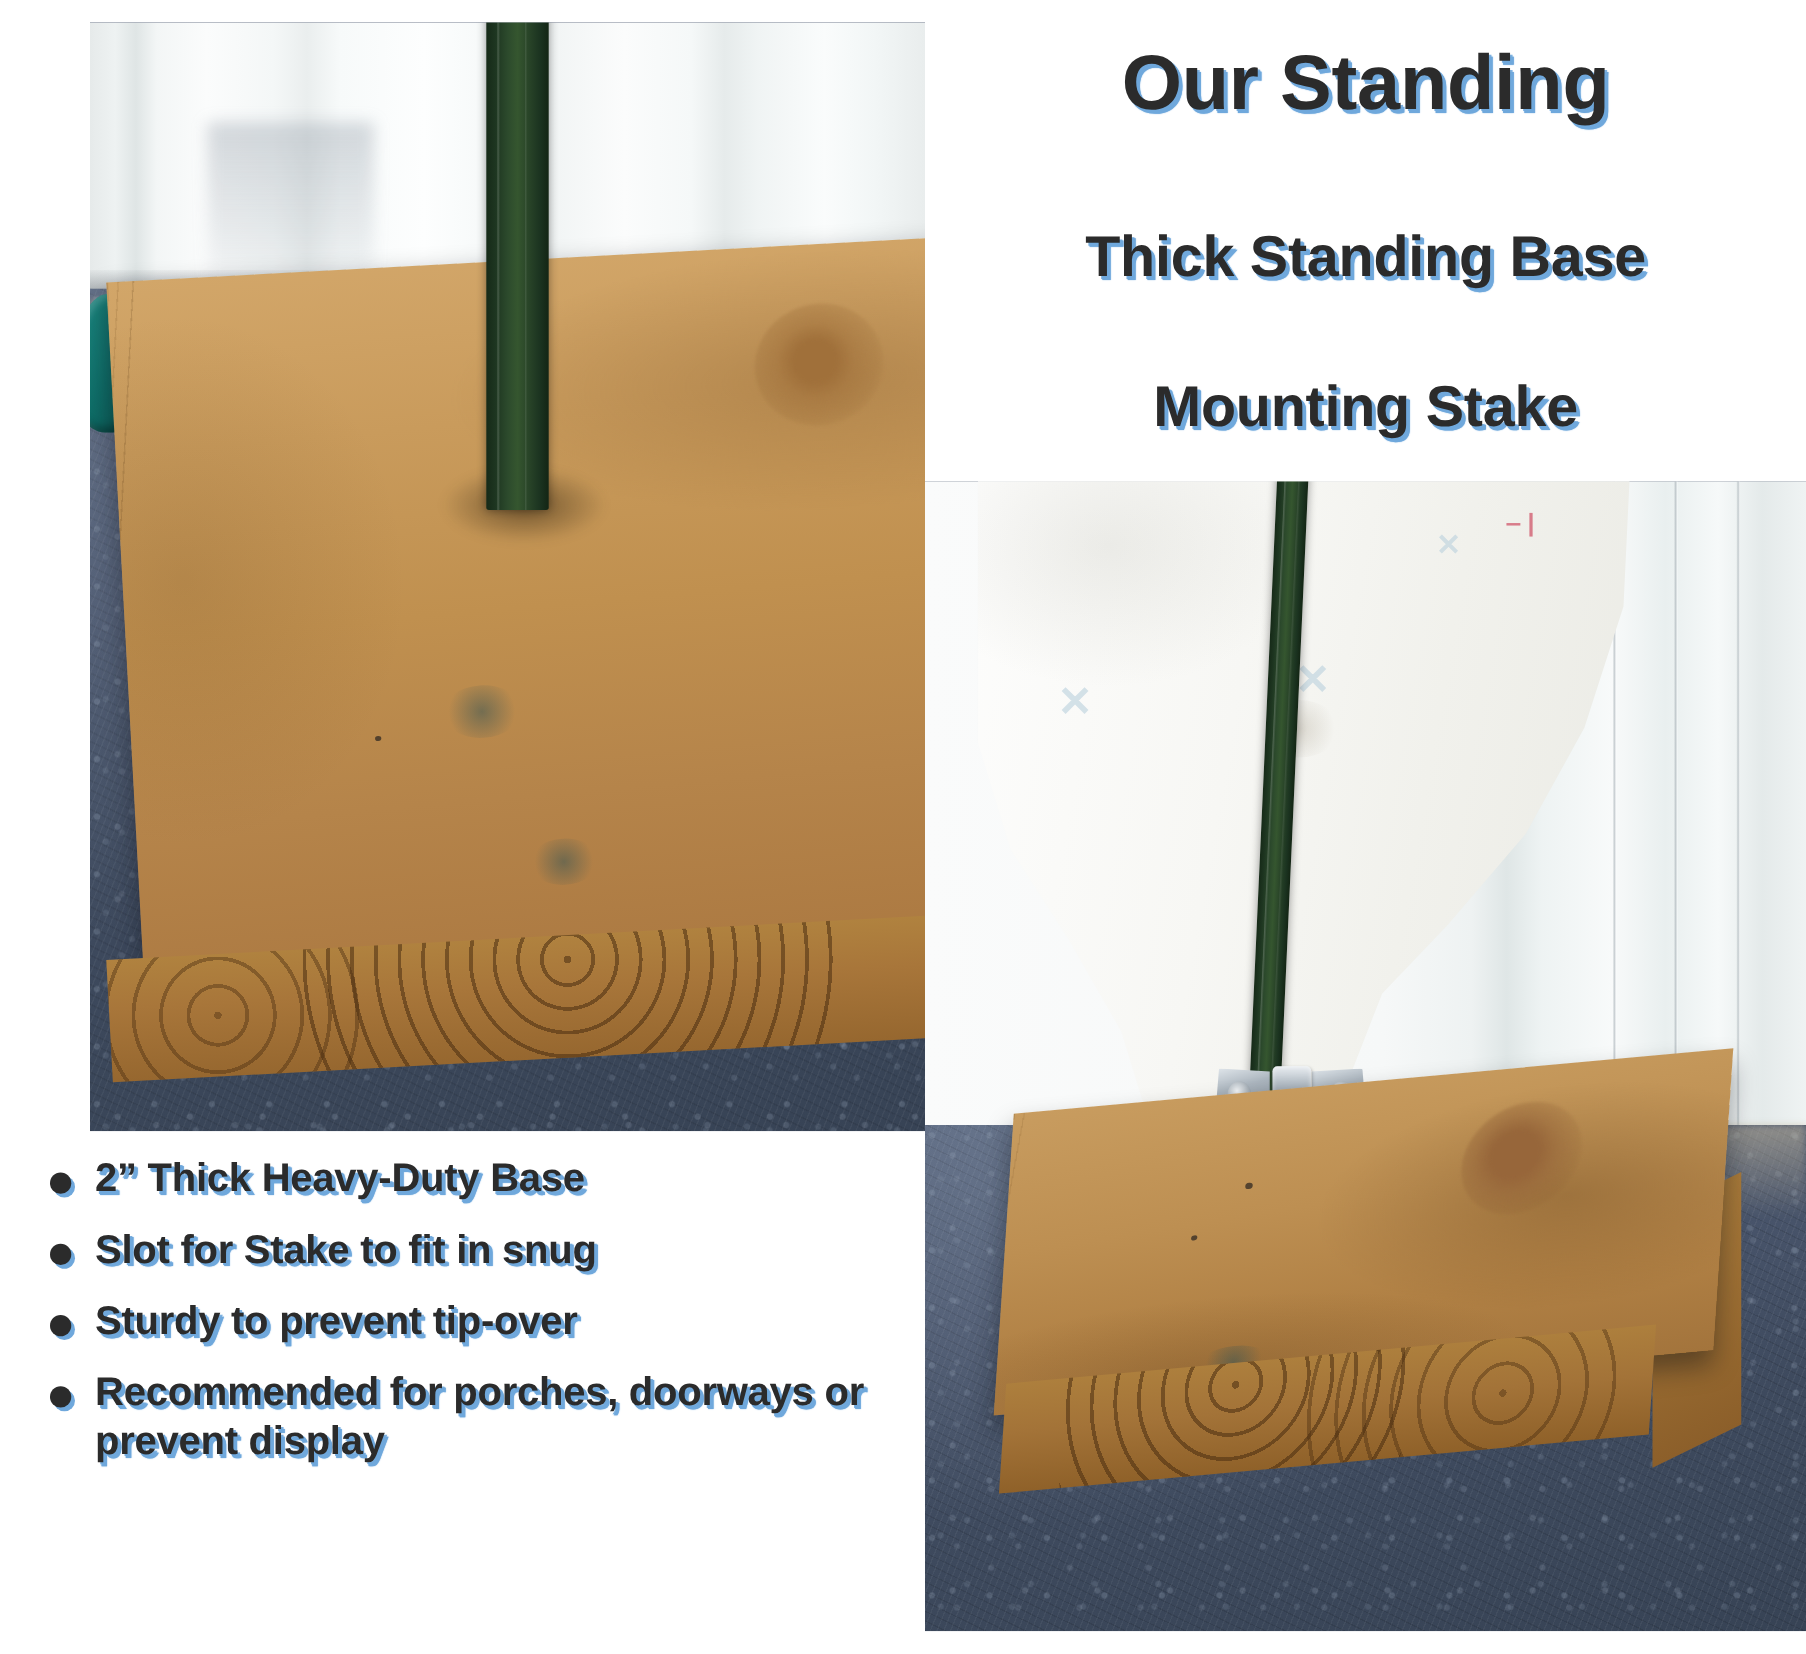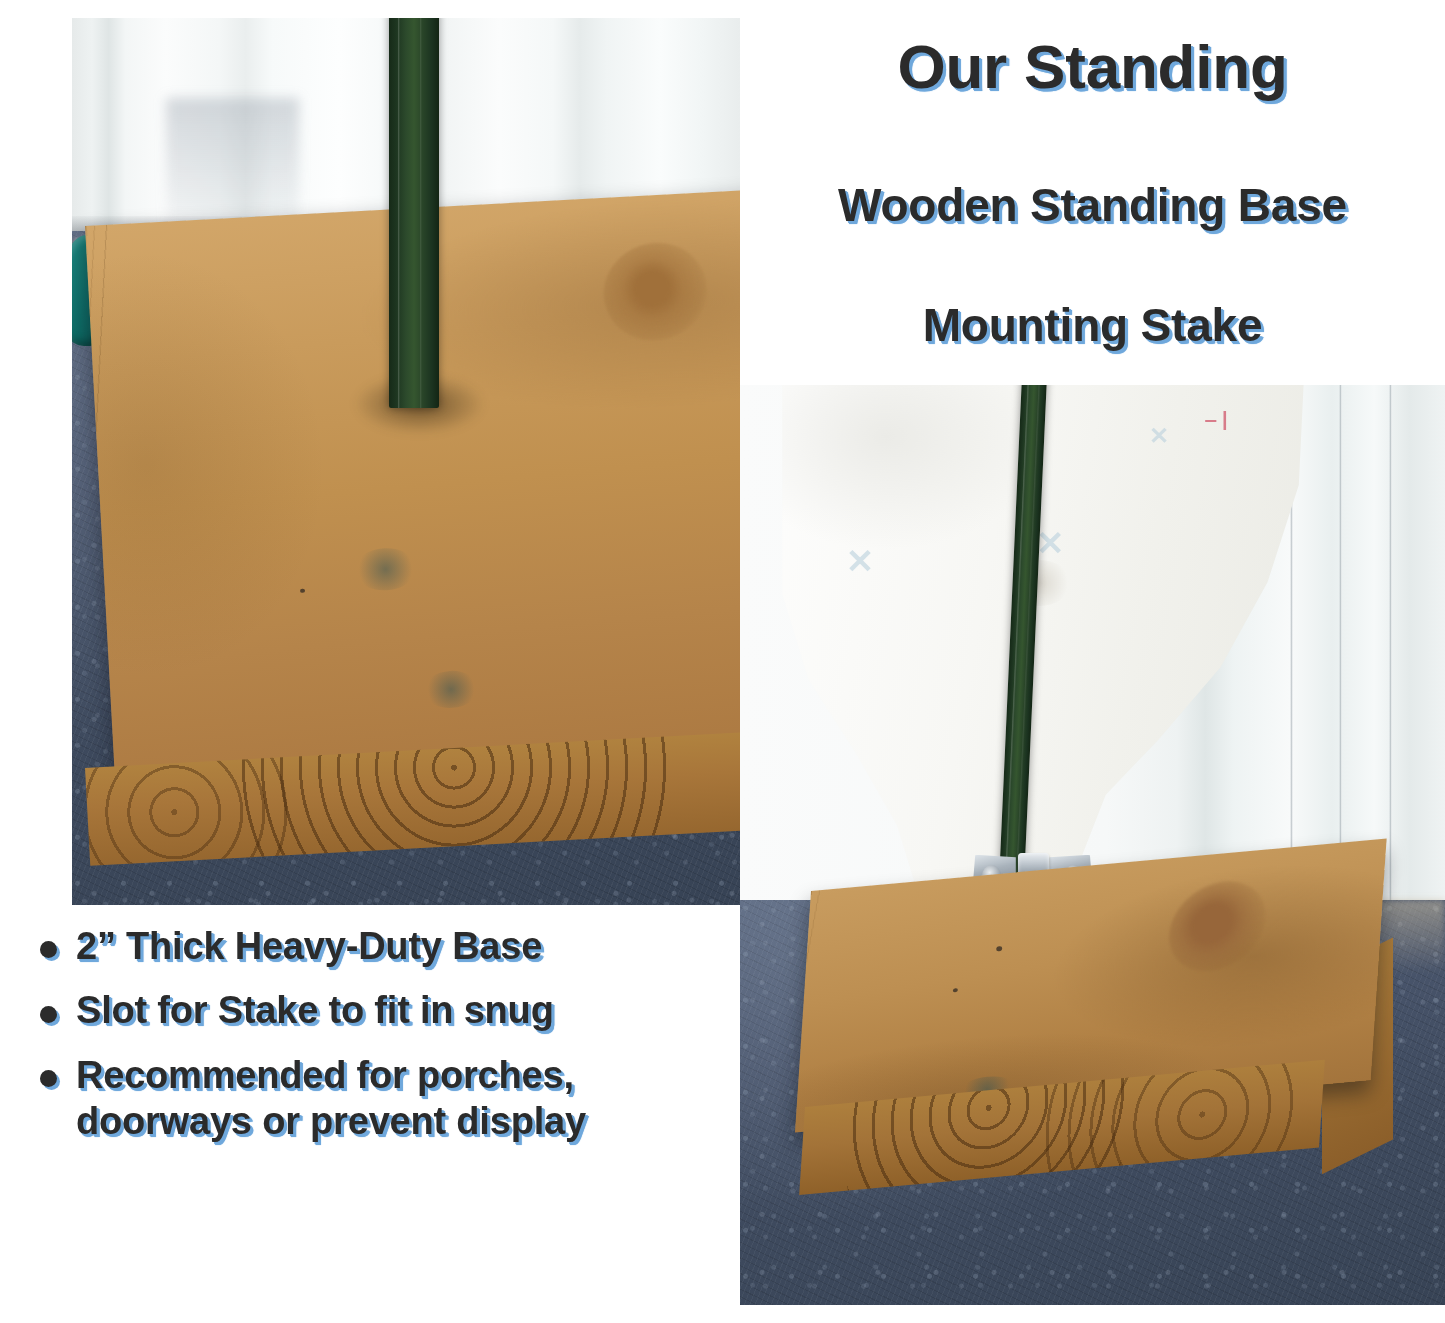--- a/index.html
+++ b/index.html
@@ -296,21 +296,21 @@
   }
   #sub1{top:180px;}
   #sub2{top:300px;}
 
   ul#bullets{
     position:absolute;left:28px;top:18px;width:690px;
     margin:0;padding:0 0 0 34px;list-style:none;
   }
   ul#bullets li{
     position:relative;
-    font-size:38px;line-height:1.22;
+    font-size:32px;line-height:1.22;
     margin:0 0 18px 0;
     padding-left:14px;
   }
   ul#bullets li:before{
     content:"";position:absolute;left:-22px;top:.48em;
     width:17px;height:17px;border-radius:50%;
     background:#2b2b2b;
     box-shadow:3px 3px 0 #6fa8dc;
   }
 </style>
@@ -401,25 +401,26 @@
       <div class="rings" style="left:8%;width:55%;"></div>
       <div class="rings2" style="left:46%;width:50%;"></div>
     </div>
   </div>
 
   <div class="textpanel" id="panel-left-top"></div>
   <div class="textpanel" id="panel-strip-bottom"></div>
 
   <div class="textpanel" id="panel-head">
     <div id="title" class="shadowtext">Our Standing</div>
-    <div id="sub1" class="subtitle shadowtext">Wooden Standing Base</div>
+    <div id="sub1" class="subtitle shadowtext">Thick Standing Base</div>
     <div id="sub2" class="subtitle shadowtext">Mounting Stake</div>
   </div>
 
   <div class="textpanel" id="panel-bullets">
     <ul id="bullets">
       <li class="shadowtext">2” Thick Heavy-Duty Base</li>
       <li class="shadowtext">Slot for Stake to fit in snug</li>
+      <li class="shadowtext">Sturdy to prevent tip-over</li>
       <li class="shadowtext">Recommended for porches, doorways or prevent display</li>
     </ul>
   </div>
 
 </div>
 
 </body></html>

